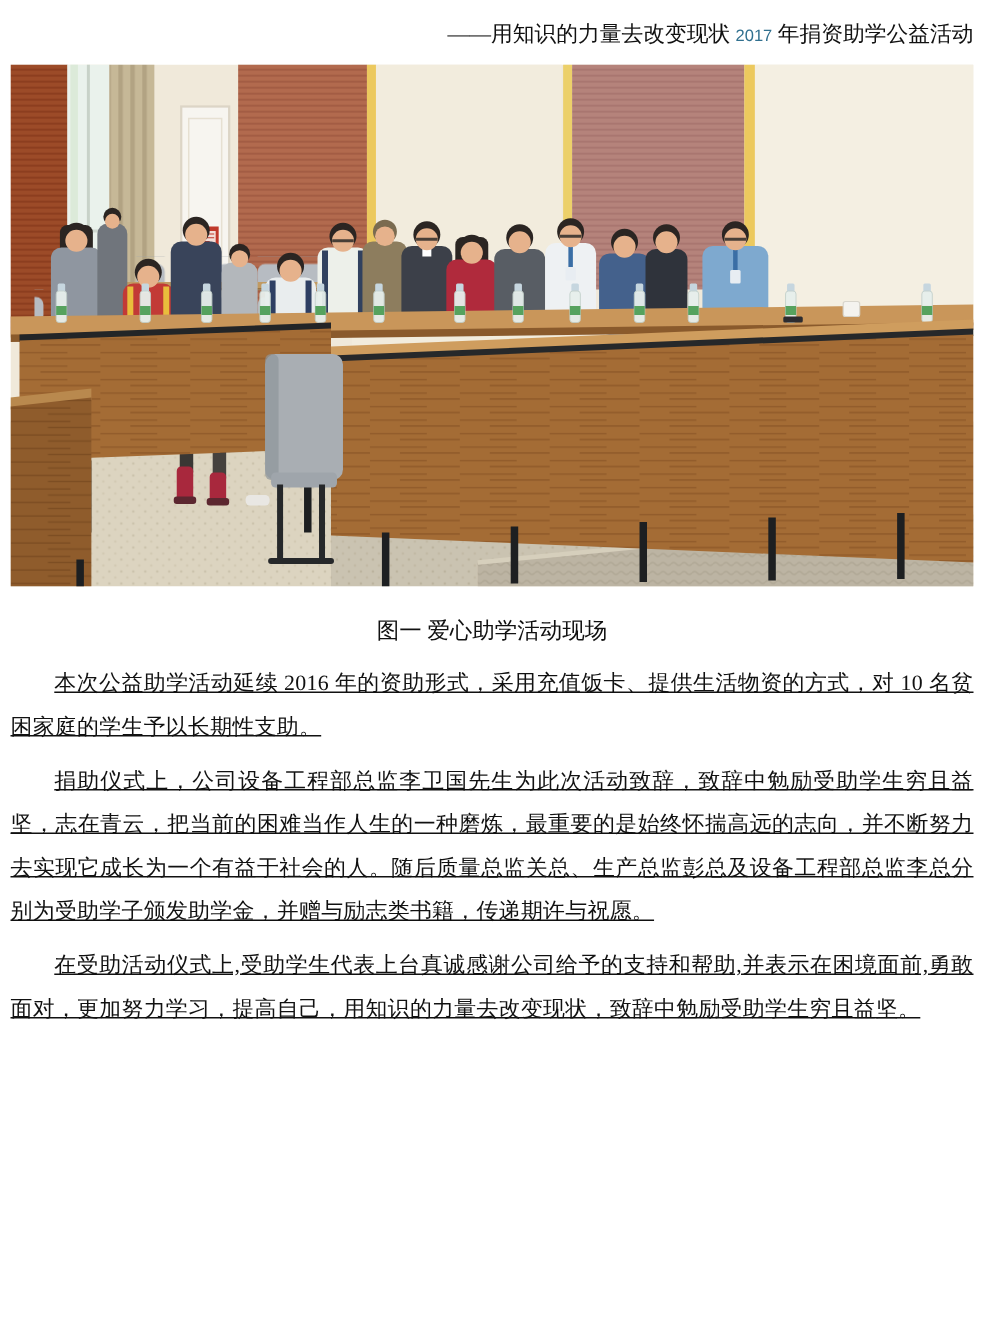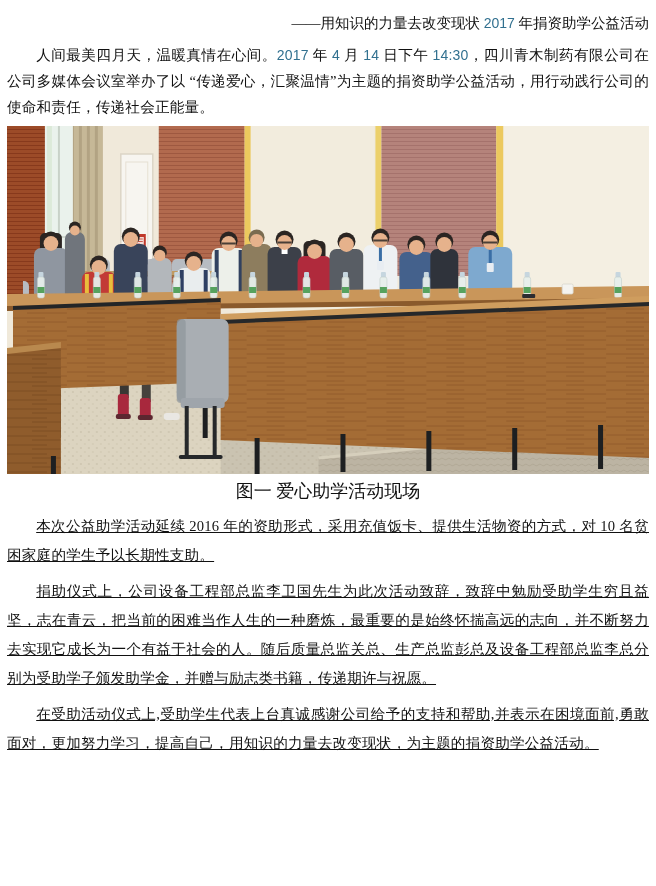--- a/index.html
+++ b/index.html
@@ -16,39 +16,36 @@
     margin-bottom:8px; white-space:nowrap;
   }
   .para {
     font-size:14.6px; line-height:26px; text-align:justify;
     text-indent:2em; letter-spacing:0.2px;
   }
   .para.wide { line-height:29px; margin-top:7px;text-decoration:underline; }
   .seg.accent {
     color:var(--accent);
     font-family:"Liberation Sans","DejaVu Sans",sans-serif;
-    font-size:14px;
+    font-size:11px;
   }
   figure.photo { margin:6px 0 2px 0; }
   figure.photo svg { display:block; width:642px; height:348px; }
   .caption {
-    text-align:center; font-size:18px; line-height:28px;
-    margin:3px 0 6px 0;
+    text-align:center; font-size:15px; line-height:28px;
+    margin:16px 0 6px 0;
   }
 </style>
 </head>
 <body>
 
 <div class="page">
 
   <div class="subtitle"><span class="seg">——用知识的力量去改变现状 </span><span class="seg accent">2017</span><span class="seg"> 年捐资助学公益活动</span></div>
 
-  <div>
-      <p class="para"><span class="seg">人间最美四月天，温暖真情在心间。</span><span class="seg accent">2017</span><span class="seg"> 年 </span><span class="seg accent">4</span><span class="seg"> 月 </span><span class="seg accent">14</span><span class="seg"> 日下午 </span><span class="seg accent">14:30</span><span class="seg">，四川青木制药有限公司在公司多媒体会议室举办了以 “传递爱心，汇聚温情”为主题的捐资助学公益活动，用行动践行公司的使命和责任，传递社会正能量。</span></p>
-    </div>
 
   <figure class="photo">
     <svg viewBox="0 0 643 348" preserveAspectRatio="none" role="img" aria-label="多媒体会议室内，受助学生与公司员工坐在木质课桌后参加捐资助学公益活动，桌上摆放着瓶装水">
       <defs>
         <pattern id="slatsRust" width="8" height="4" patternUnits="userSpaceOnUse">
           <rect width="8" height="4" fill="#9c4b28"></rect>
             <rect y="3" width="8" height="1" fill="#87391c"></rect>
         </pattern>
         <pattern id="slatsSalmon" width="8" height="4" patternUnits="userSpaceOnUse">
           <rect width="8" height="4" fill="#b26a4e"></rect>
@@ -353,16 +350,16 @@
         <rect x="172" y="329" width="44" height="4" rx="2" fill="#26282a"></rect>
       </g>
     </svg>
   </figure>
 
   <figcaption class="caption">图一  爱心助学活动现场</figcaption>
 
   <div>
       <p class="para wide"><span class="seg">本次公益助学活动延续 2016 年的资助形式，采用充值饭卡、提供生活物资的方式，对 10 名贫困家庭的学生予以长期性支助。</span></p>
       <p class="para wide"><span class="seg">捐助仪式上，公司设备工程部总监李卫国先生为此次活动致辞，致辞中勉励受助学生穷且益坚，志在青云，把当前的困难当作人生的一种磨炼，最重要的是始终怀揣高远的志向，并不断努力去实现它成长为一个有益于社会的人。随后质量总监关总、生产总监彭总及设备工程部总监李总分别为受助学子颁发助学金，并赠与励志类书籍，传递期许与祝愿。</span></p>
-      <p class="para wide"><span class="seg">在受助活动仪式上,受助学生代表上台真诚感谢公司给予的支持和帮助,并表示在困境面前,勇敢面对，更加努力学习，提高自己，用知识的力量去改变现状，为主题的捐资助学公益活动。</span></p>
+      <p class="para wide"><span class="seg">在受助活动仪式上,受助学生代表上台真诚感谢公司给予的支持和帮助,并表示在困境面前,勇敢面对，更加努力学习，提高自己，用知识的力量去改变现状，致辞中勉励受助学生穷且益坚。</span></p>
     </div>
 
 </div>
 
 </body></html>

